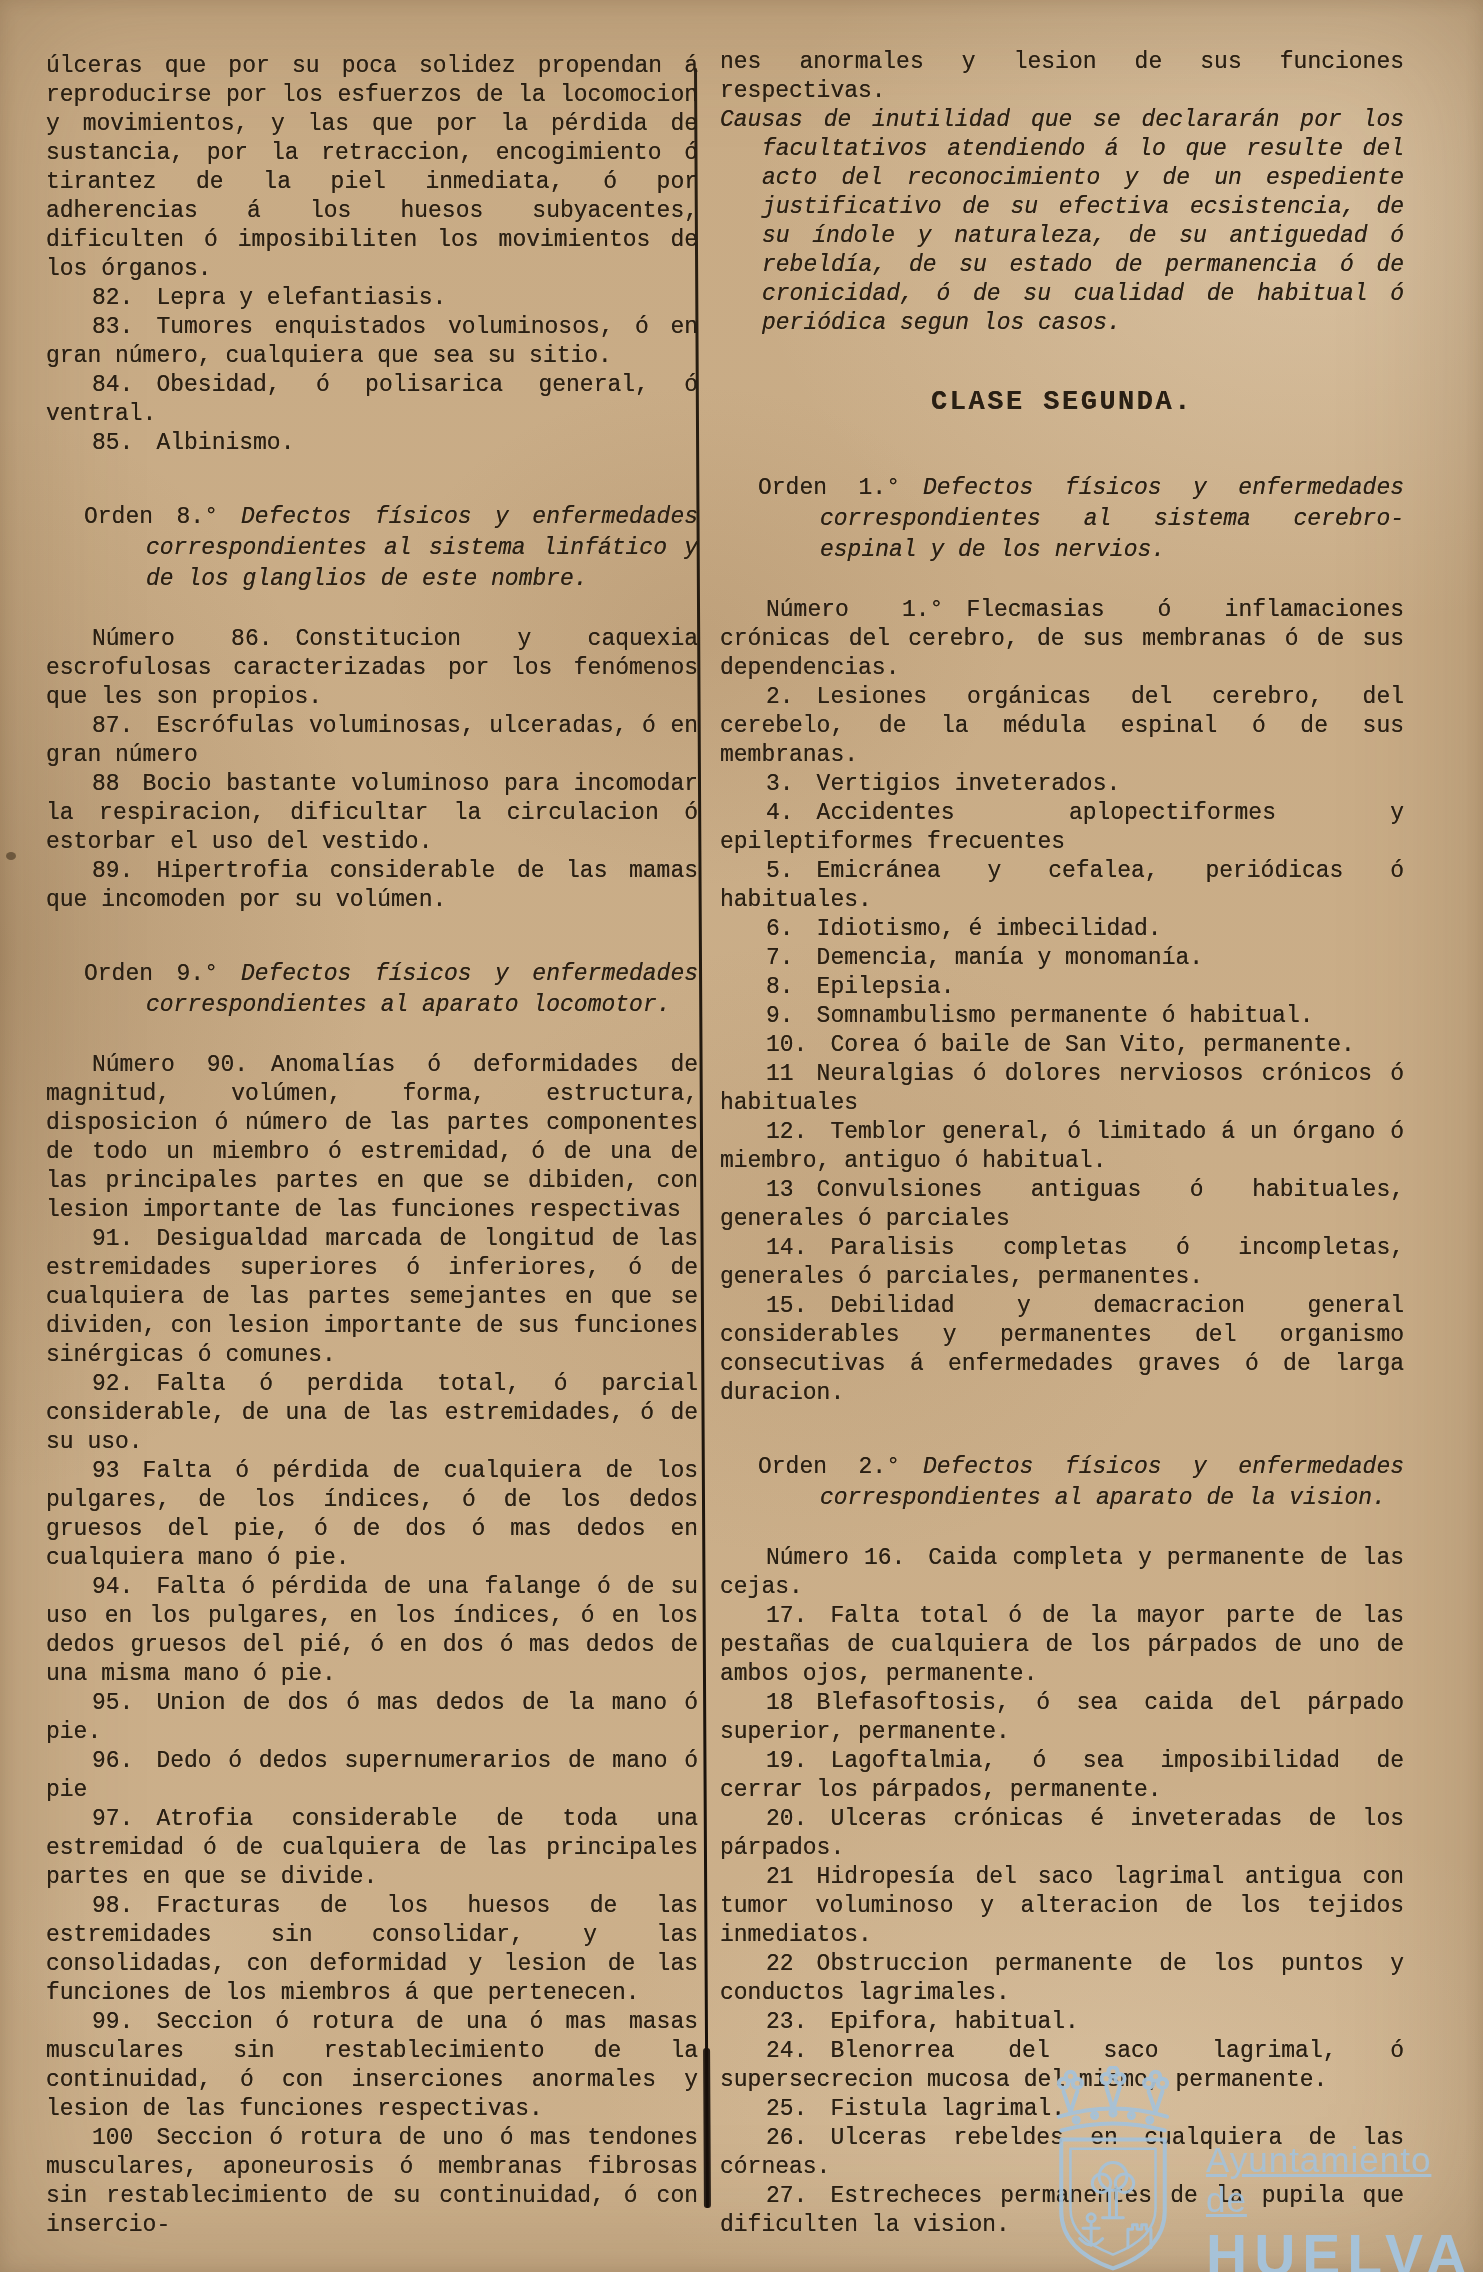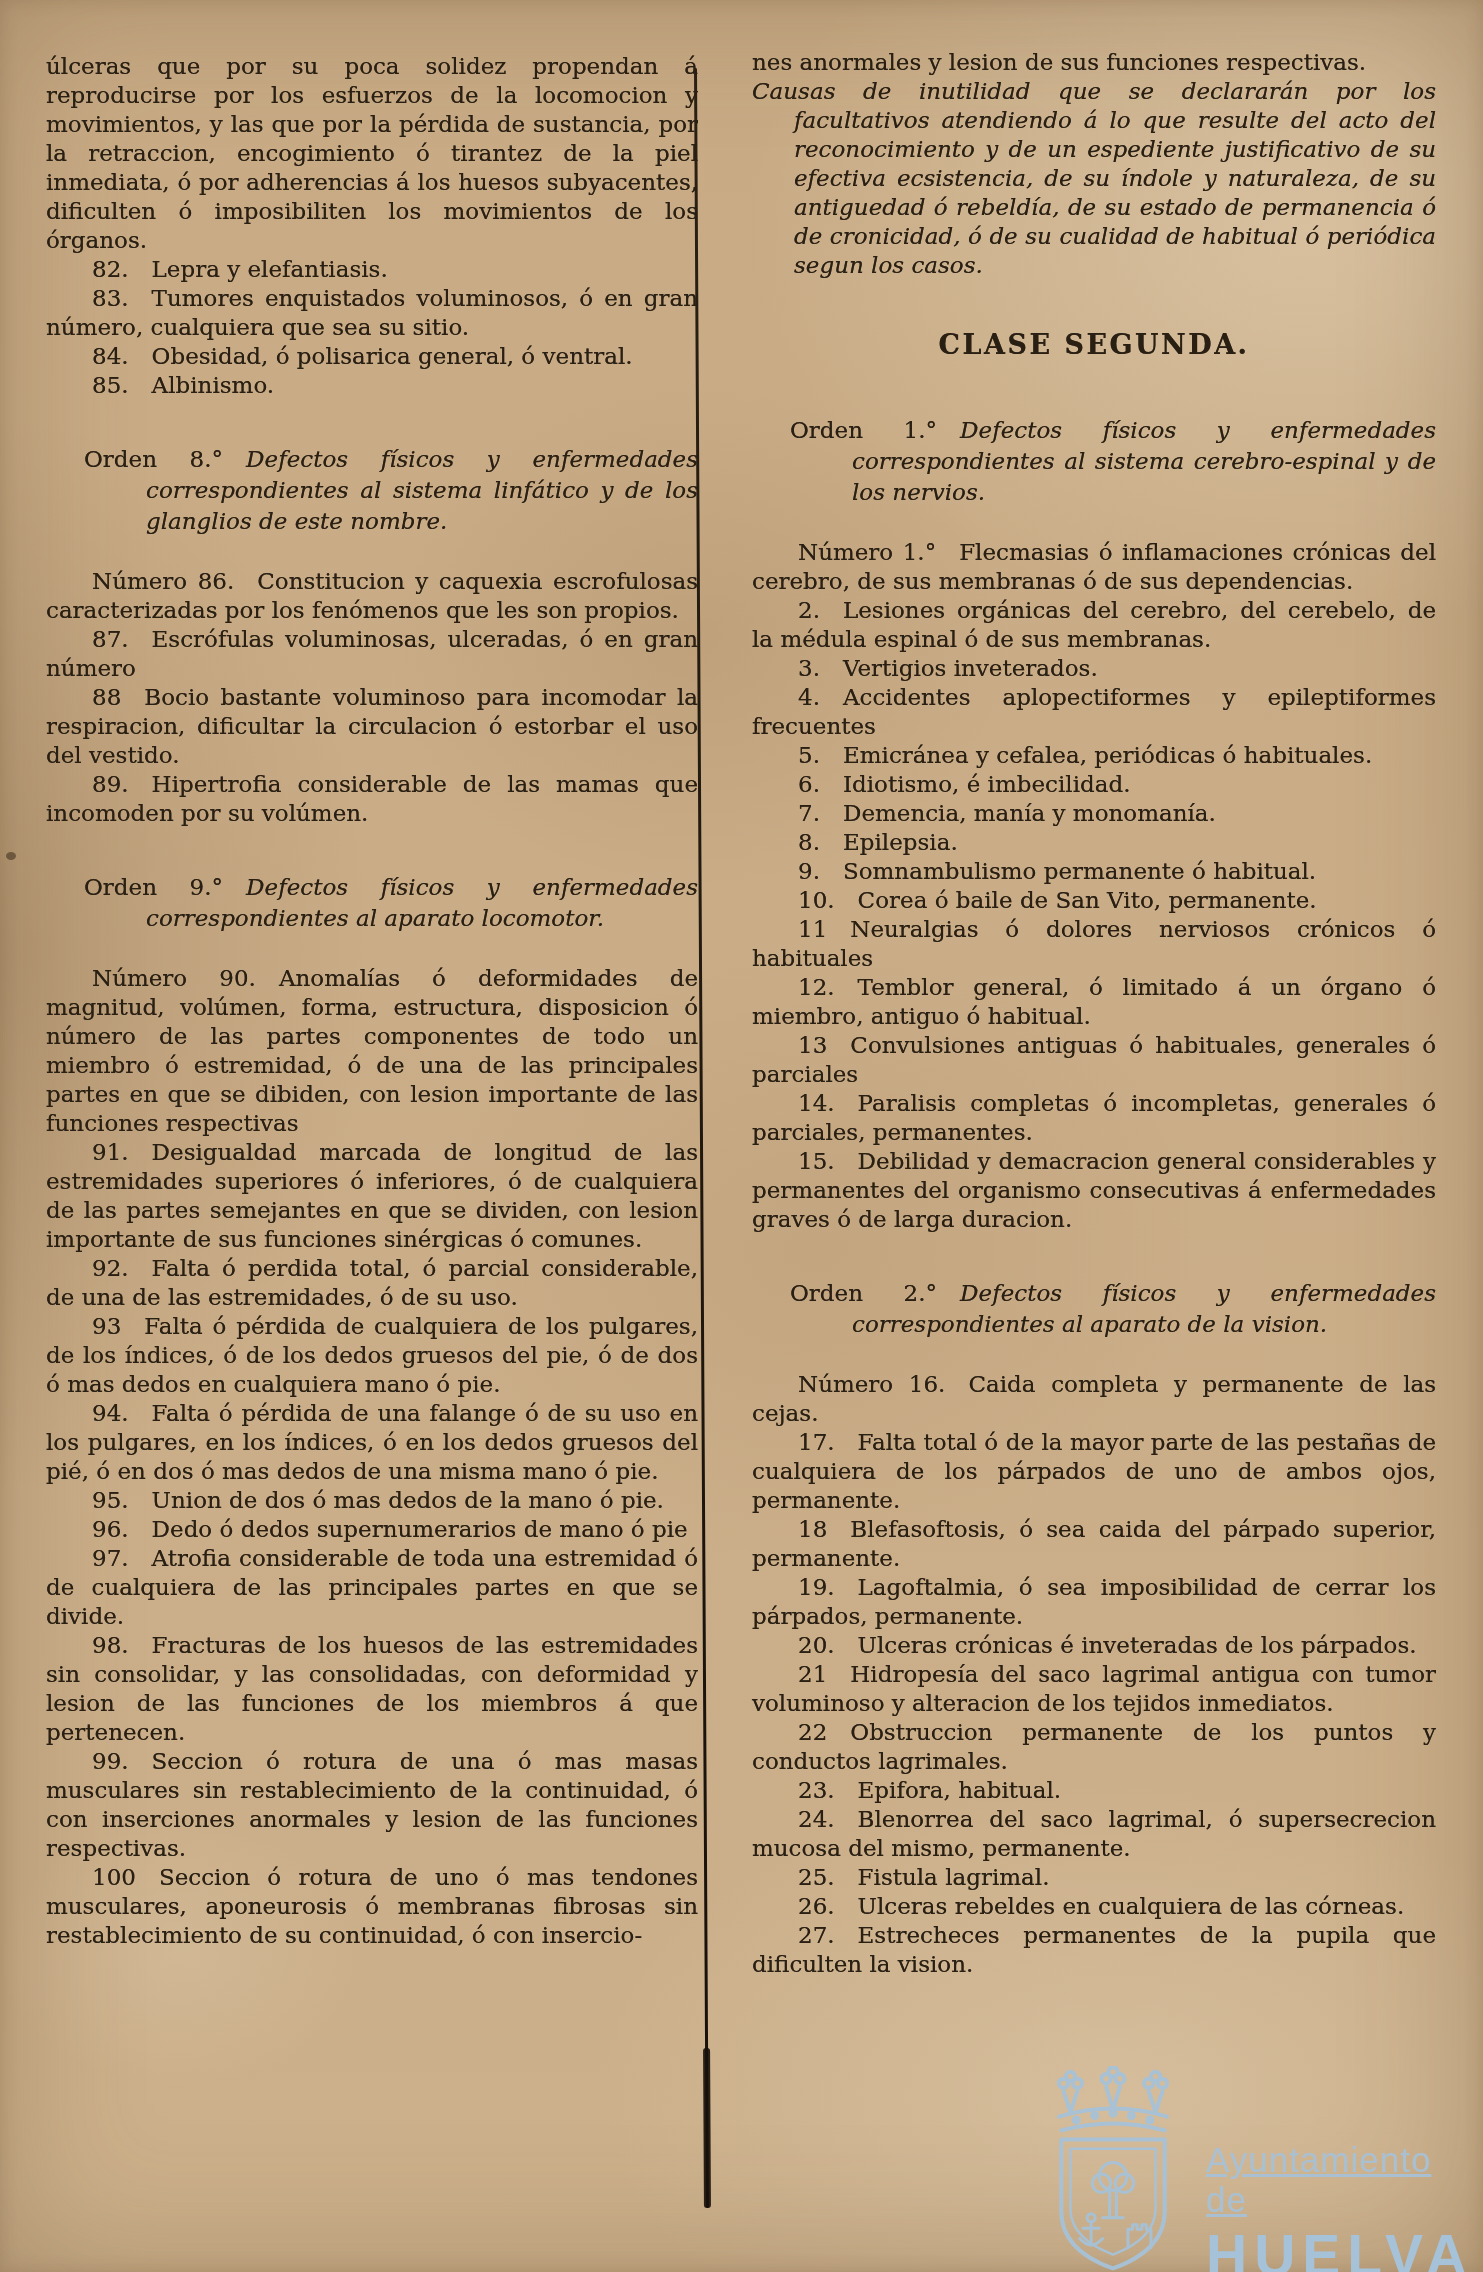--- a/index.html
+++ b/index.html
@@ -13,38 +13,38 @@
     background:
       radial-gradient(ellipse 900px 650px at 88% 10%, rgba(238,222,197,.40), transparent 62%),
       radial-gradient(ellipse 620px 900px at 0% 42%, rgba(118,86,52,.22), transparent 60%),
       radial-gradient(ellipse 520px 420px at 47% 28%, rgba(143,108,70,.18), transparent 60%),
       radial-gradient(ellipse 640px 520px at 55% 55%, rgba(150,116,78,.14), transparent 60%),
       radial-gradient(ellipse 860px 520px at 75% 92%, rgba(233,216,190,.32), transparent 60%),
       radial-gradient(ellipse 300px 220px at 12% 86%, rgba(226,208,180,.25), transparent 60%),
       linear-gradient(#c8ab85,#ccb08b);
     box-shadow: inset 0 0 140px rgba(82,56,28,.28), inset 0 0 18px rgba(82,56,28,.18);
   }
-  .ink{ text-shadow:0 0 .6px rgba(41,32,20,.75); }
+  .ink{ text-shadow:0 0 .6px rgba(41,32,20,.75);font-family:Liberation Mono, monospace; }
   .divider{
     position:absolute; left:694px; top:68px;
     width:3px; height:2140px;
     background:linear-gradient(#2a2013, #17100a);
     transform:rotate(-0.32deg); transform-origin:top center;
     border-radius:2px;
   }
   .divider::after{
     content:""; position:absolute; bottom:0; left:-2px;
     width:7px; height:160px; background:#17100a; border-radius:3px;
     opacity:.9;
   }
   .speck{ position:absolute; left:6px; top:852px; width:10px; height:8px;
     background:#3a2b1a; border-radius:50%; opacity:.55; }
   .col{ position:absolute; top:52px; font-size:23px; line-height:29px; text-align:justify; }
   .col.left{ left:46px;  width:652px; }
-  .col.right{ left:752px; width:684px; top:48px; }
+  .col.right{ left:720px; width:684px; top:48px; }
   .para{ margin:0; }
   .cont{ text-indent:0; }
   .item{ text-indent:46px; }
   .numero{ margin-top:12px; }
   .orden{
     margin:44px 0 30px;
     padding-left:100px; text-indent:-62px;
     font-style:italic; line-height:31px;
   }
   .orden .lbl{ font-style:normal; }

